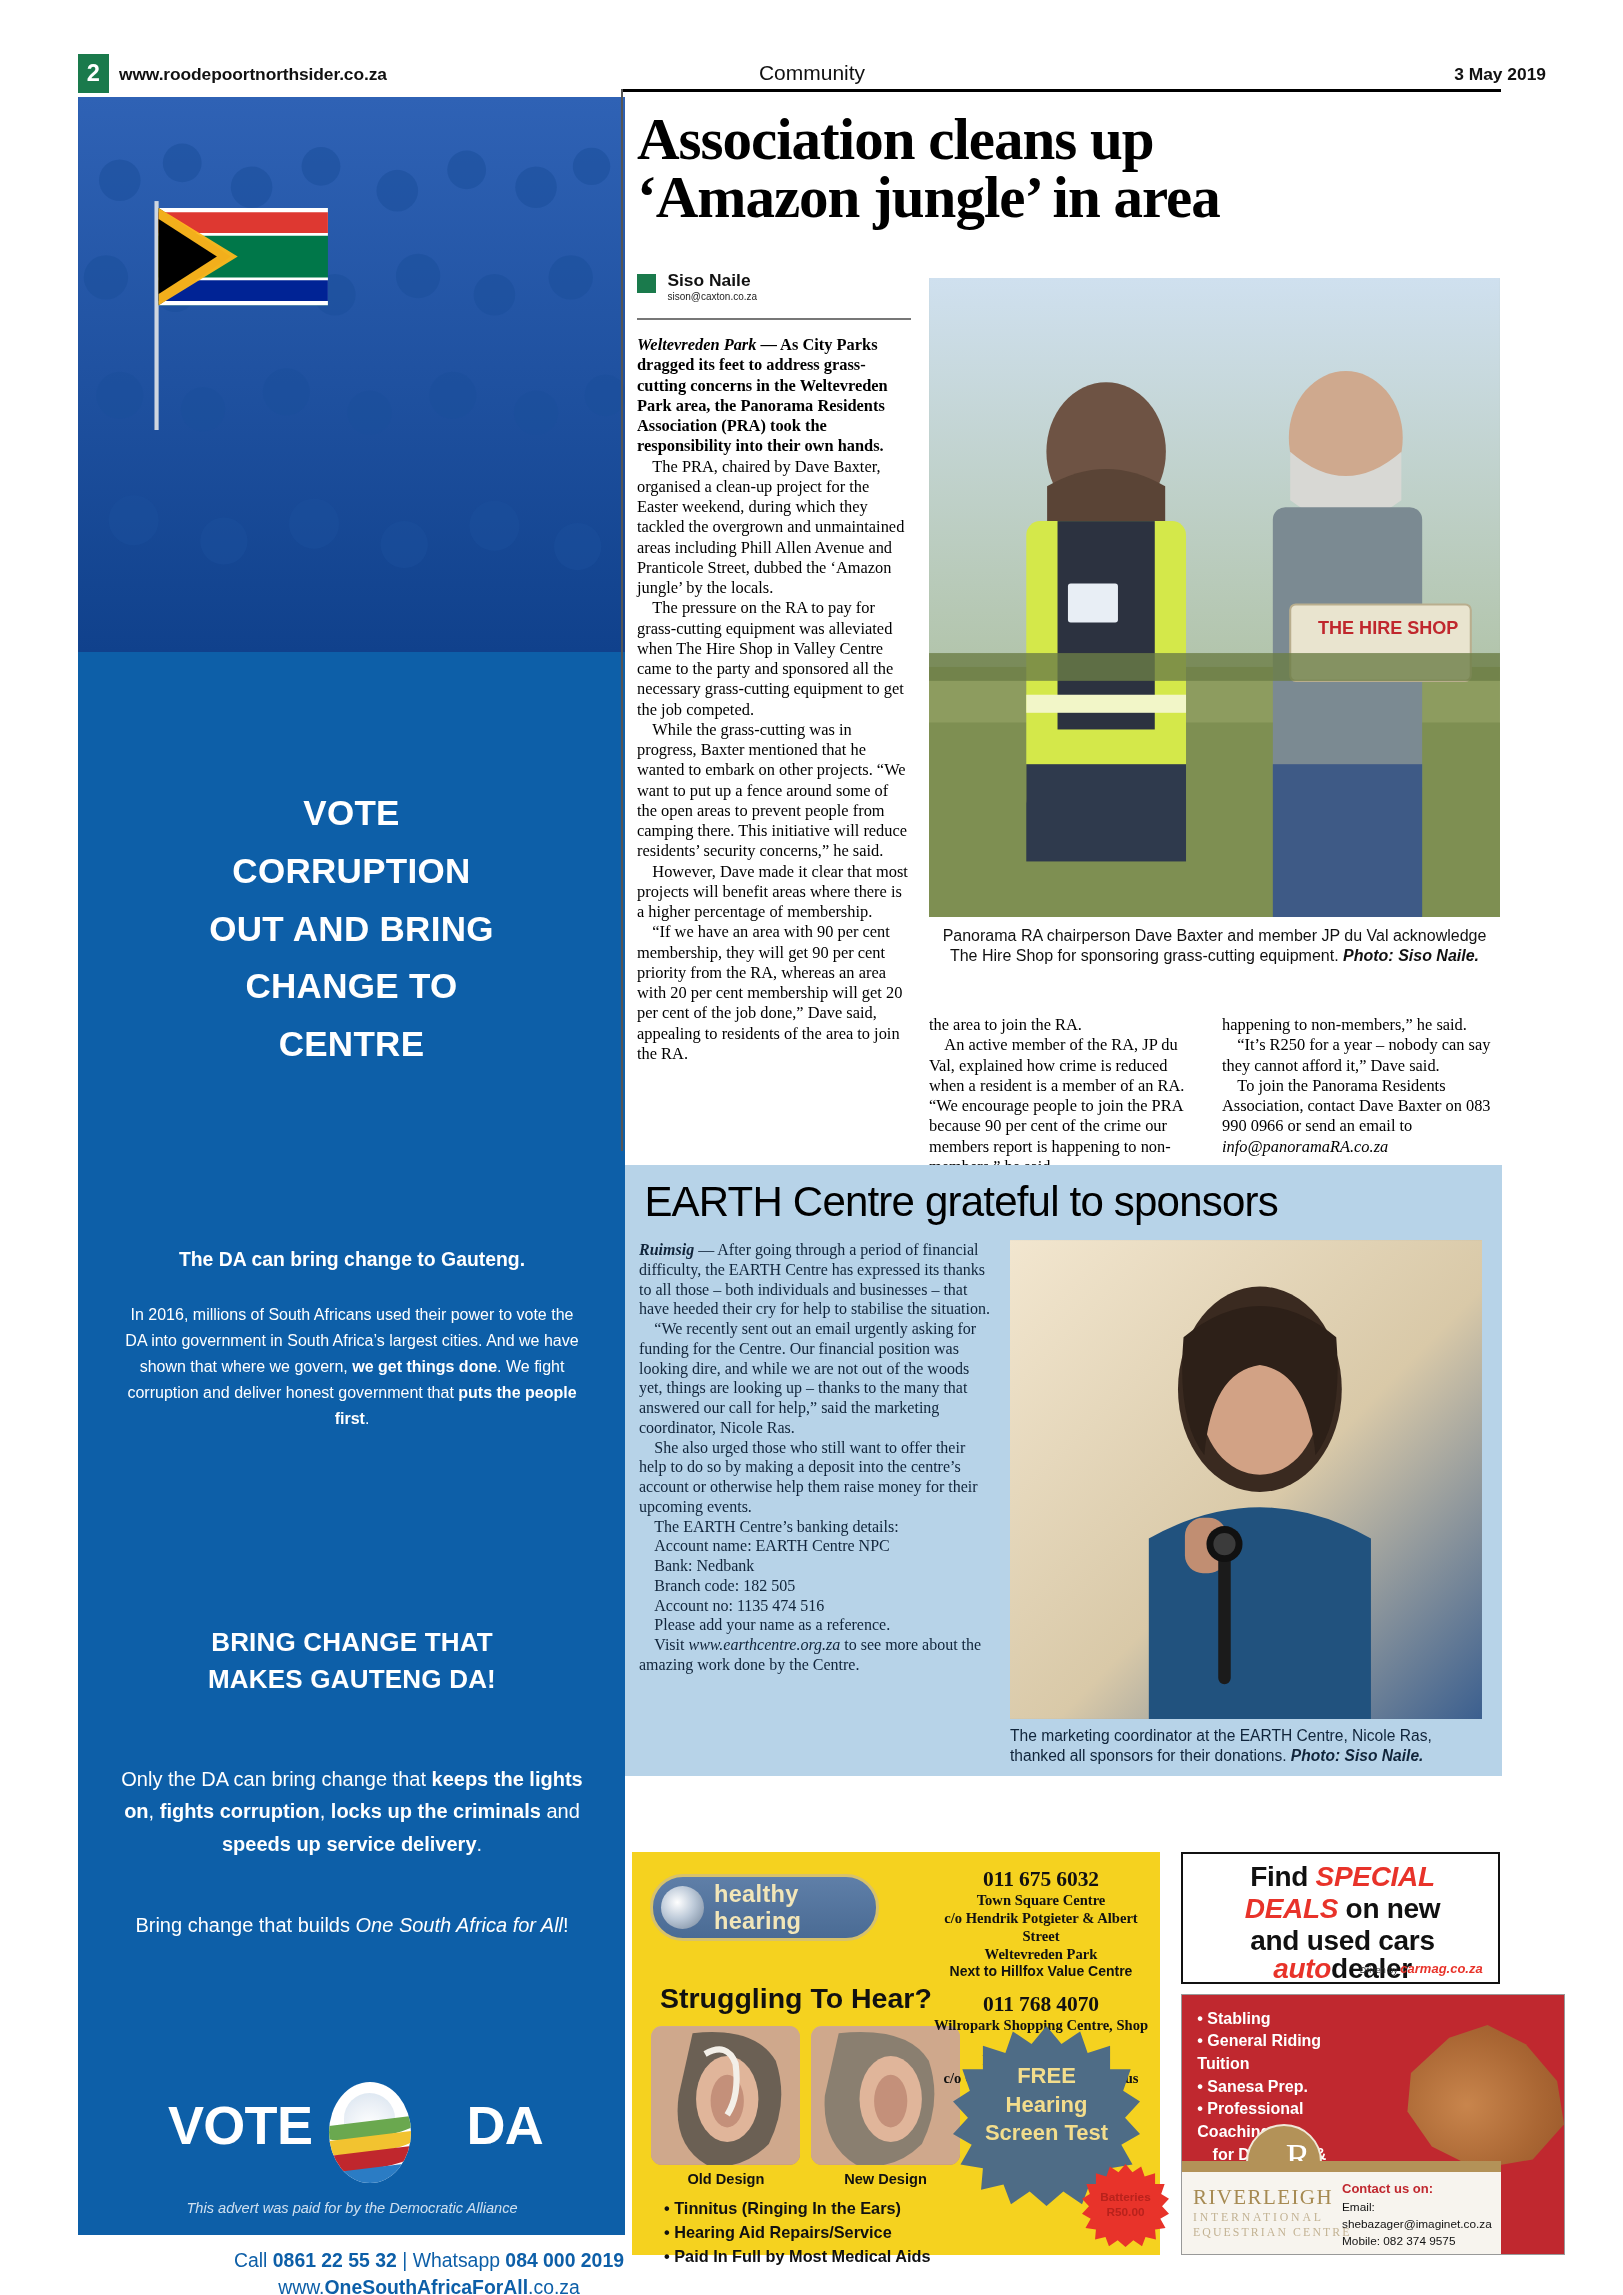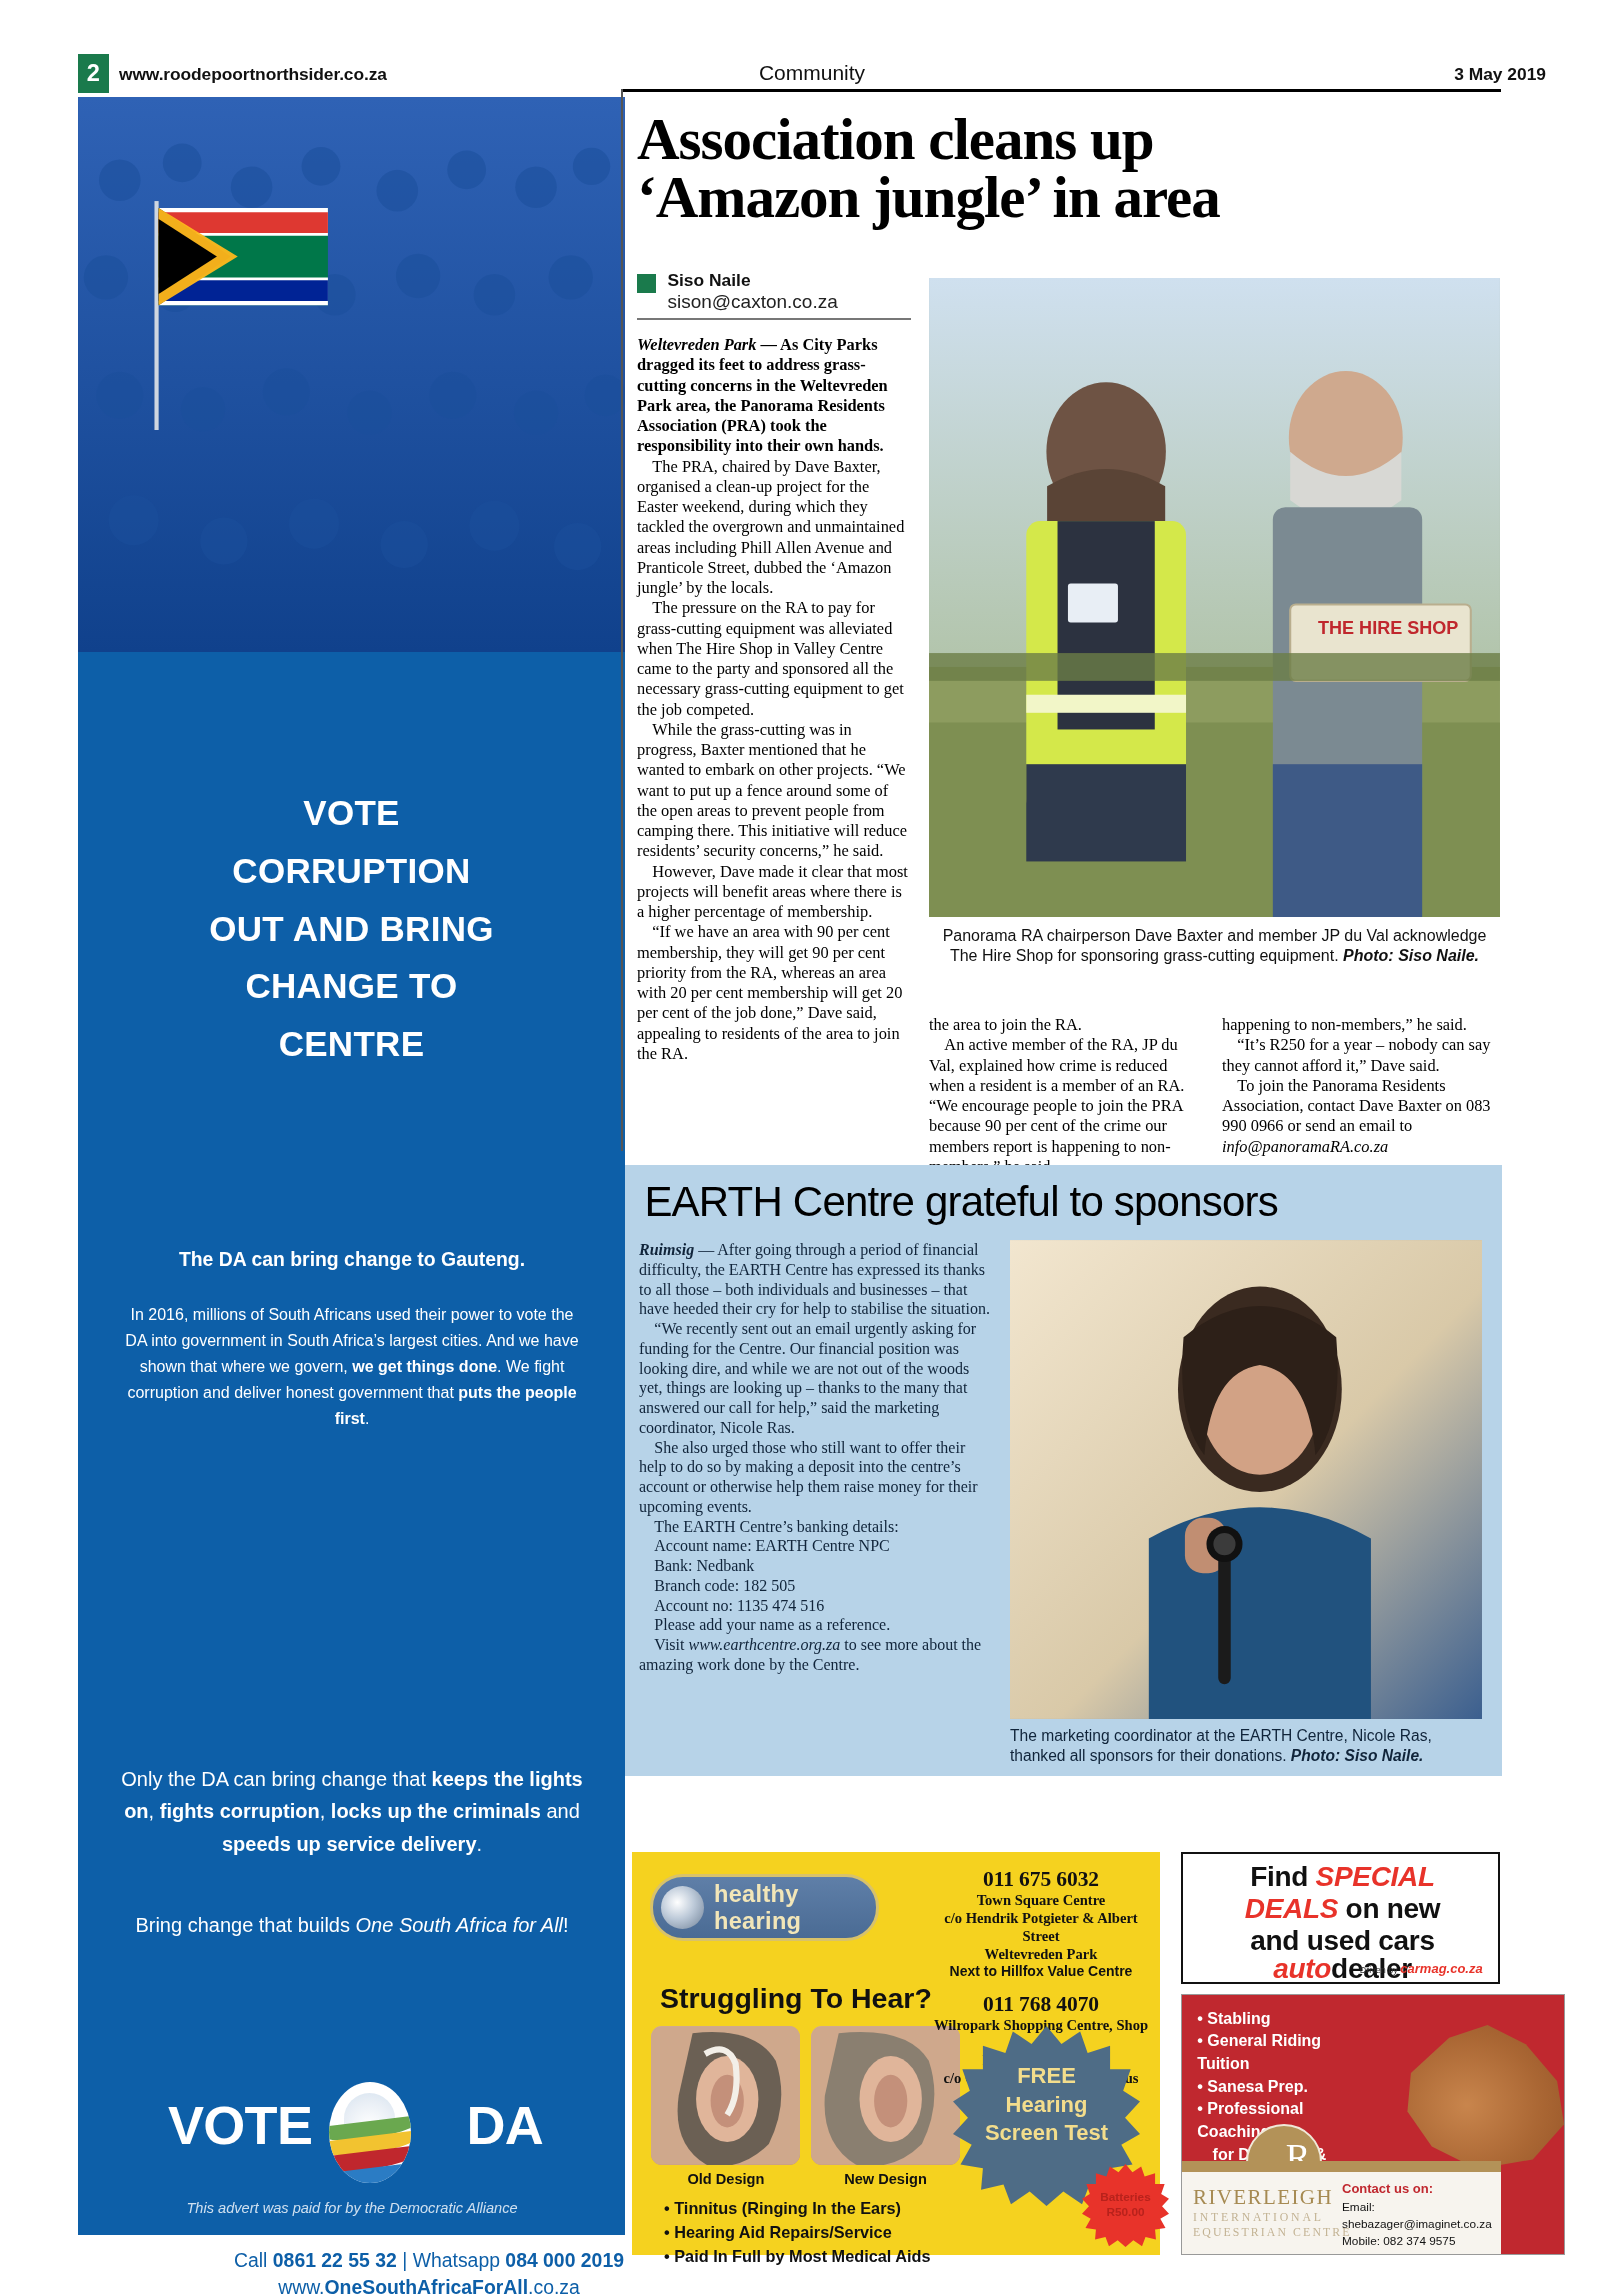--- a/index.html
+++ b/index.html
@@ -42,21 +42,21 @@
     letter-spacing:-1px;
   }
 
   
   .byline { position:absolute; left:637px; top:271px; width:274px; }
   .byline-sq { display:inline-block; width:19.4px; height:19.4px; background:#1a7a4c;
                vertical-align:top; margin-top:2.8px; }
   .byline-txt { display:inline-block; margin-left:8.3px; vertical-align:top; }
   .byline-name { font-family:"Liberation Sans", sans-serif; font-weight:bold;
                  font-size:17.4px; color:#111; line-height:1.08; }
-  .byline-mail { font-family:"Liberation Sans", sans-serif; font-size:19px;
+  .byline-mail { font-family:"Liberation Sans", sans-serif; font-size:10px;
                  color:#222; line-height:1.25; }
   .byline-rule { position:absolute; left:637px; top:318px; width:274px; height:2.1px; background:#777; }
 
   
   .col { position:absolute; font-size:16.4px; line-height:1.235; color:#000;
          text-align:left; font-family:"Liberation Serif", serif; }
   .col p { text-indent:15.3px; }
   .col p.noind { text-indent:0; }
   .lead { font-weight:bold; }
   .lead .place { font-style:italic; }
@@ -359,20 +359,24 @@
       <div>OUT AND BRING</div>
       <div>CHANGE TO</div>
       <div>CENTRE</div>
     </div>
 
     <div class="da-body1">
       <div class="da-lead">The DA can bring change to Gauteng.</div>
       <div class="da-para"><span>In 2016, millions of South Africans used their power to vote the DA into government in South Africa’s largest cities. And we have shown that where we govern, </span><b>we get things done</b><span>. We fight corruption and deliver honest government that </span><b>puts the people first</b><span>.</span></div>
     </div>
 
+    <div class="da-head2">
+      <div>BRING CHANGE THAT</div>
+      <div>MAKES GAUTENG DA!</div>
+    </div>
 
     <div class="da-body2"><span>Only the DA can bring change that </span><b>keeps the lights on</b><span>, </span><b>fights corruption</b><span>, </span><b>locks up the criminals</b><span> and </span><b>speeds up service delivery</b><span>.</span></div>
 
     <div class="da-body3"><span>Bring change that builds </span><i>One South Africa for All</i><span>!</span></div>
 
     <div class="da-logo">
       <div class="da-vote-txt">VOTE</div>
       <div class="da-mark">
         <div class="sun"></div>
         <div class="band-g"></div>

